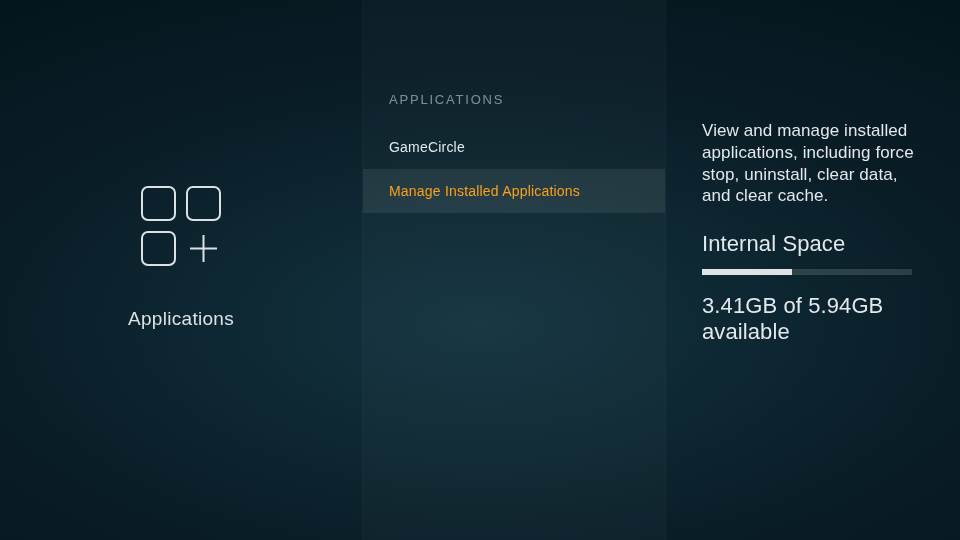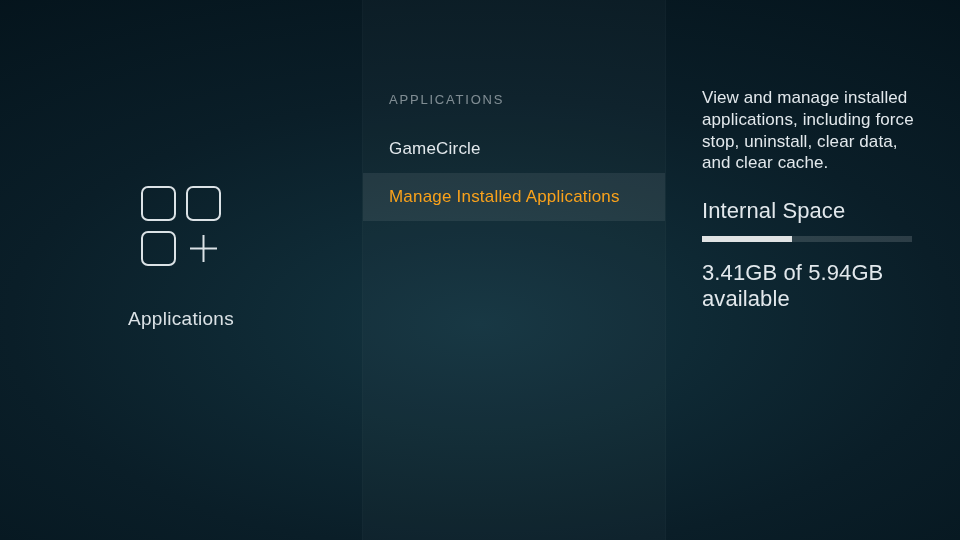--- a/index.html
+++ b/index.html
@@ -35,32 +35,32 @@
       border-right: 1px solid rgba(255,255,255,0.02);
     }
     .middle-header {
       padding: 92px 26px 18px 26px;
       font-size: 13px;
       letter-spacing: 1.8px;
       color: rgba(220,228,232,0.55);
     }
     .menu-item {
       padding: 14px 26px;
-      font-size: 17px;
+      font-size: 14px;
       font-weight: 400;
       color: #e2e8ec;
       letter-spacing: 0.2px;
     }
     .menu-item.selected {
       background: rgba(255,255,255,0.08);
       color: #faa21b;
     }
     .right-pane {
       width: 294px;
-      padding: 87px 40px 0 36px;
+      padding: 120px 40px 0 36px;
     }
     .description {
       font-size: 17px;
       line-height: 1.28;
       color: #e2e8ec;
       margin-bottom: 24px;
       letter-spacing: 0.1px;
     }
     .storage-label {
       font-size: 22px;

